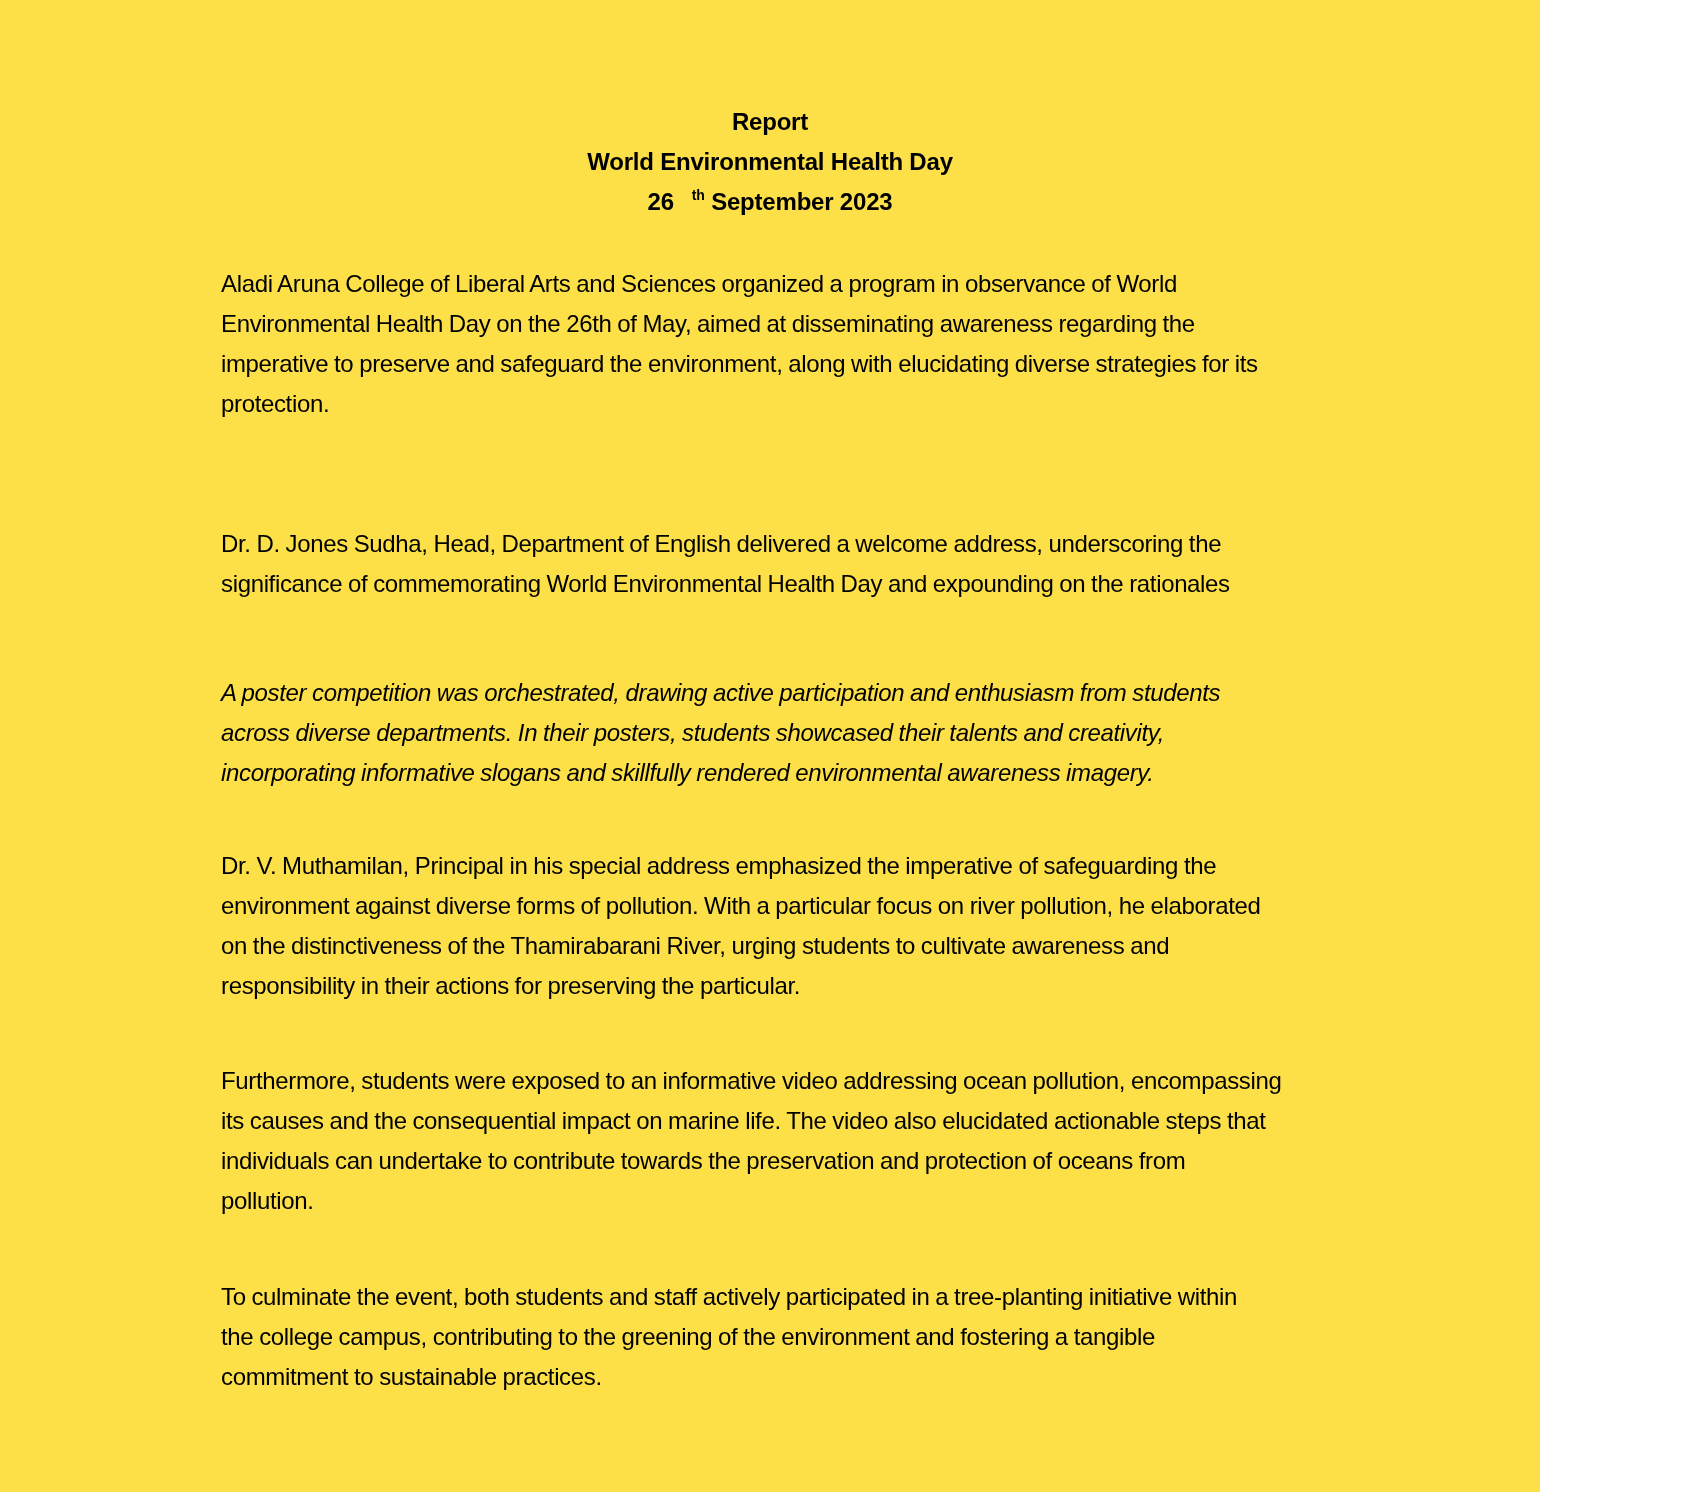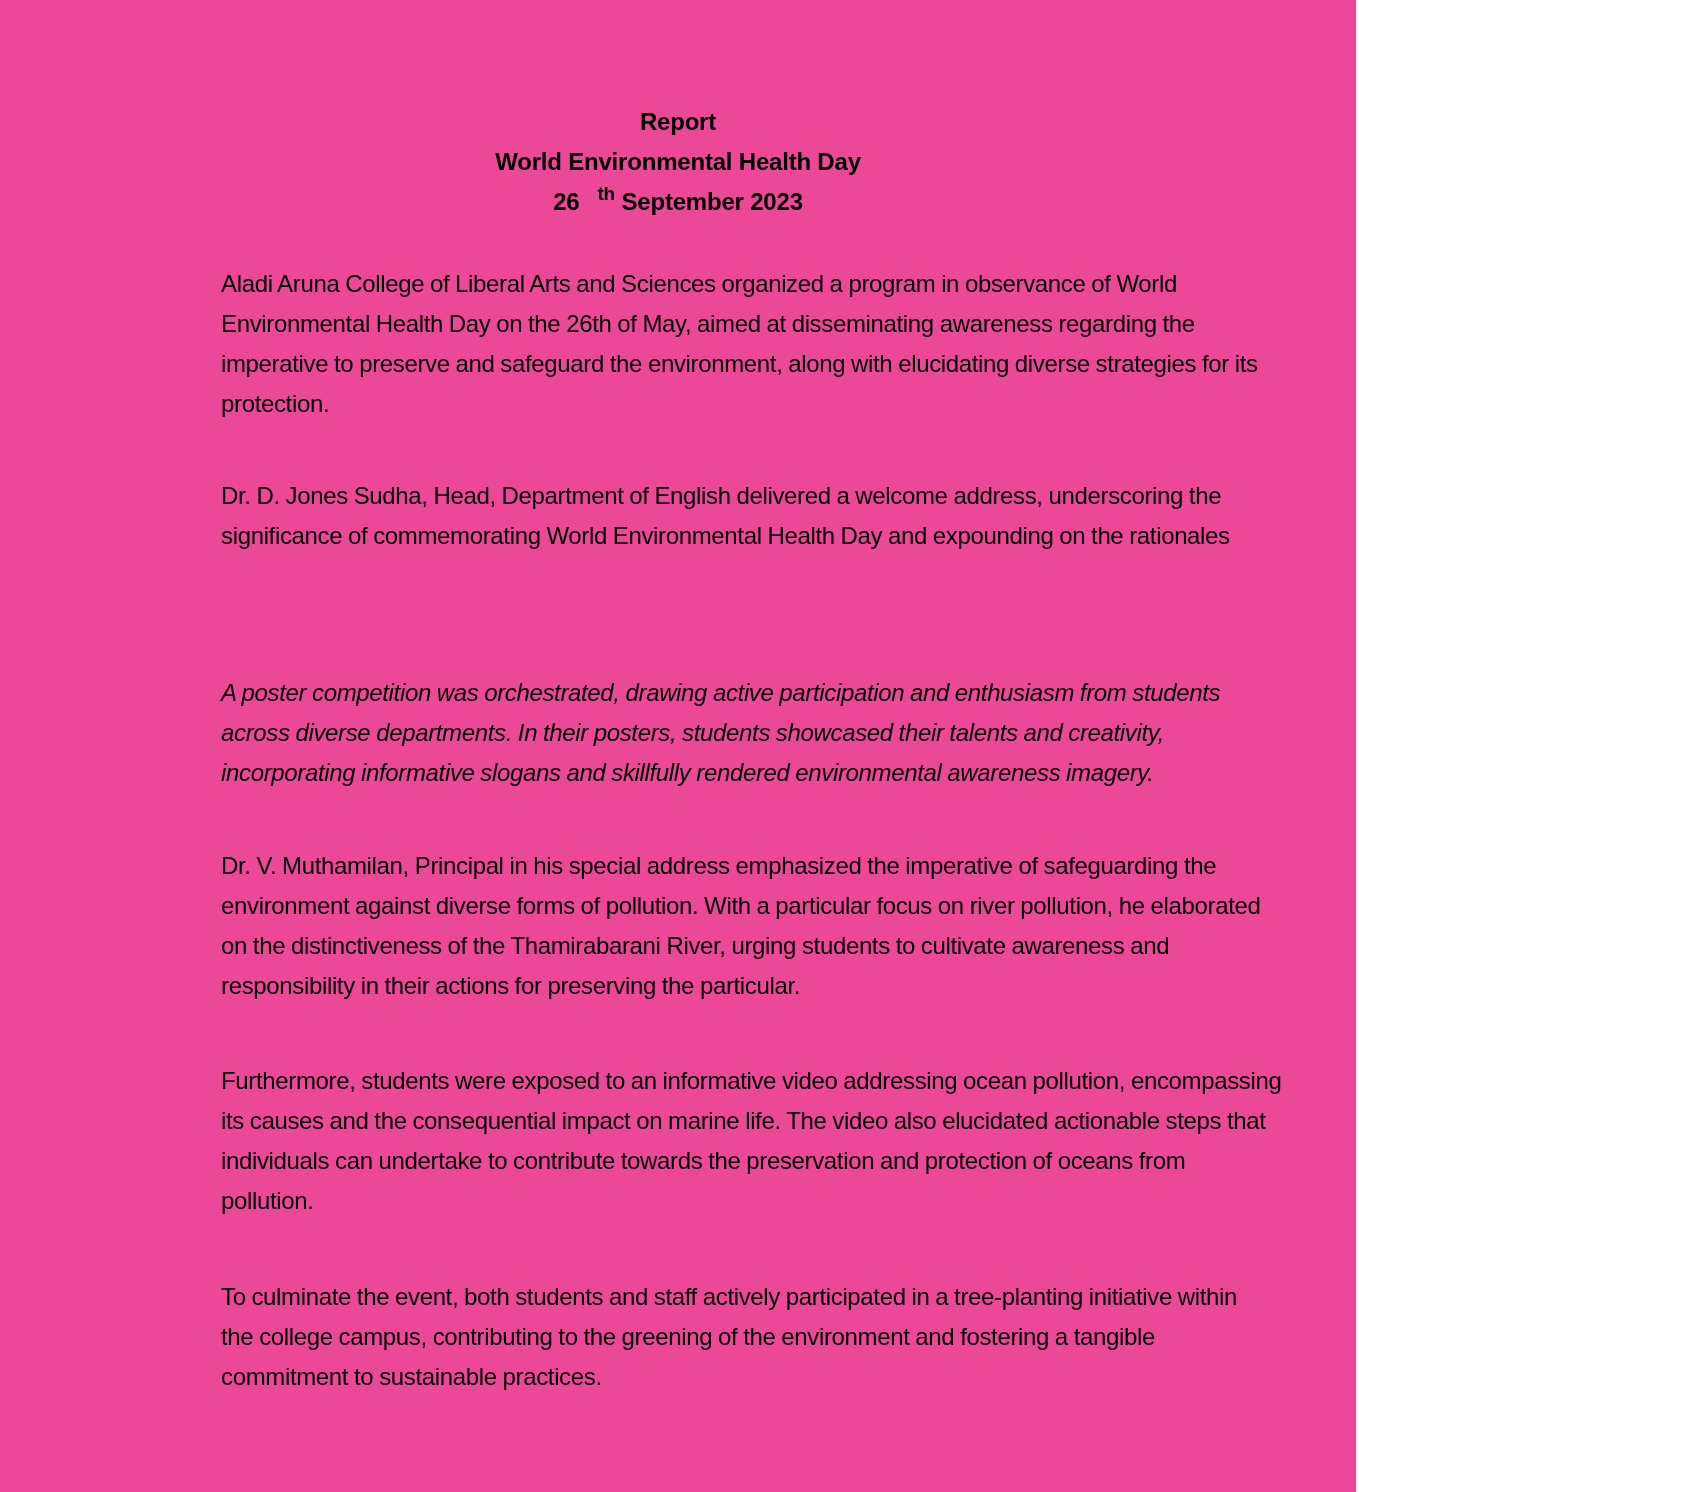--- a/index.html
+++ b/index.html
@@ -12,40 +12,40 @@
       height: 1492px;
       position: relative;
       overflow: hidden;
       font-family: "Liberation Sans", sans-serif;
       color: #000000;
     }
     .page {
       position: absolute;
       left: 0;
       top: 0;
-      width: 1356px;
+      width: 1540px;
       height: 1492px;
-      background: #ec4899;
+      background: #fde047;
     }
     .header {
       position: absolute;
       left: 0;
       width: 100%;
       text-align: center;
       font-weight: bold;
       font-size: 24px;
       letter-spacing: -0.2px;
     }
     .header .line {
       display: block;
       height: 40px;
       line-height: 40px;
     }
     .header sup {
-      font-size: 19px;
+      font-size: 14px;
       vertical-align: 0;
       position: relative;
       top: -10px;
       margin-left: 18px;
     }
     .body {
       position: absolute;
       left: 201px;
       width: 1320px;
       font-size: 24px;
@@ -76,21 +76,21 @@
 
   <div class="body" style="top:264px;">
     <p class="para">
       <span class="ln">Aladi Aruna College of Liberal Arts and Sciences organized a program in observance of World</span>
       <span class="ln">Environmental Health Day on the 26th of May, aimed at disseminating awareness regarding the</span>
       <span class="ln">imperative to preserve and safeguard the environment, along with elucidating diverse strategies for its</span>
       <span class="ln">protection.</span>
     </p>
   </div>
 
-  <div class="body" style="top:476px;">
+  <div class="body" style="top:524px;">
     <p class="para">
       <span class="ln">Dr. D. Jones Sudha, Head, Department of English delivered a welcome address, underscoring the</span>
       <span class="ln">significance of commemorating World Environmental Health Day and expounding on the rationales</span>
     </p>
   </div>
 
   <div class="body" style="top:673px;font-style:italic;">
     <p class="para">
       <span class="ln">A poster competition was orchestrated, drawing active participation and enthusiasm from students</span>
       <span class="ln">across diverse departments. In their posters, students showcased their talents and creativity,</span>

